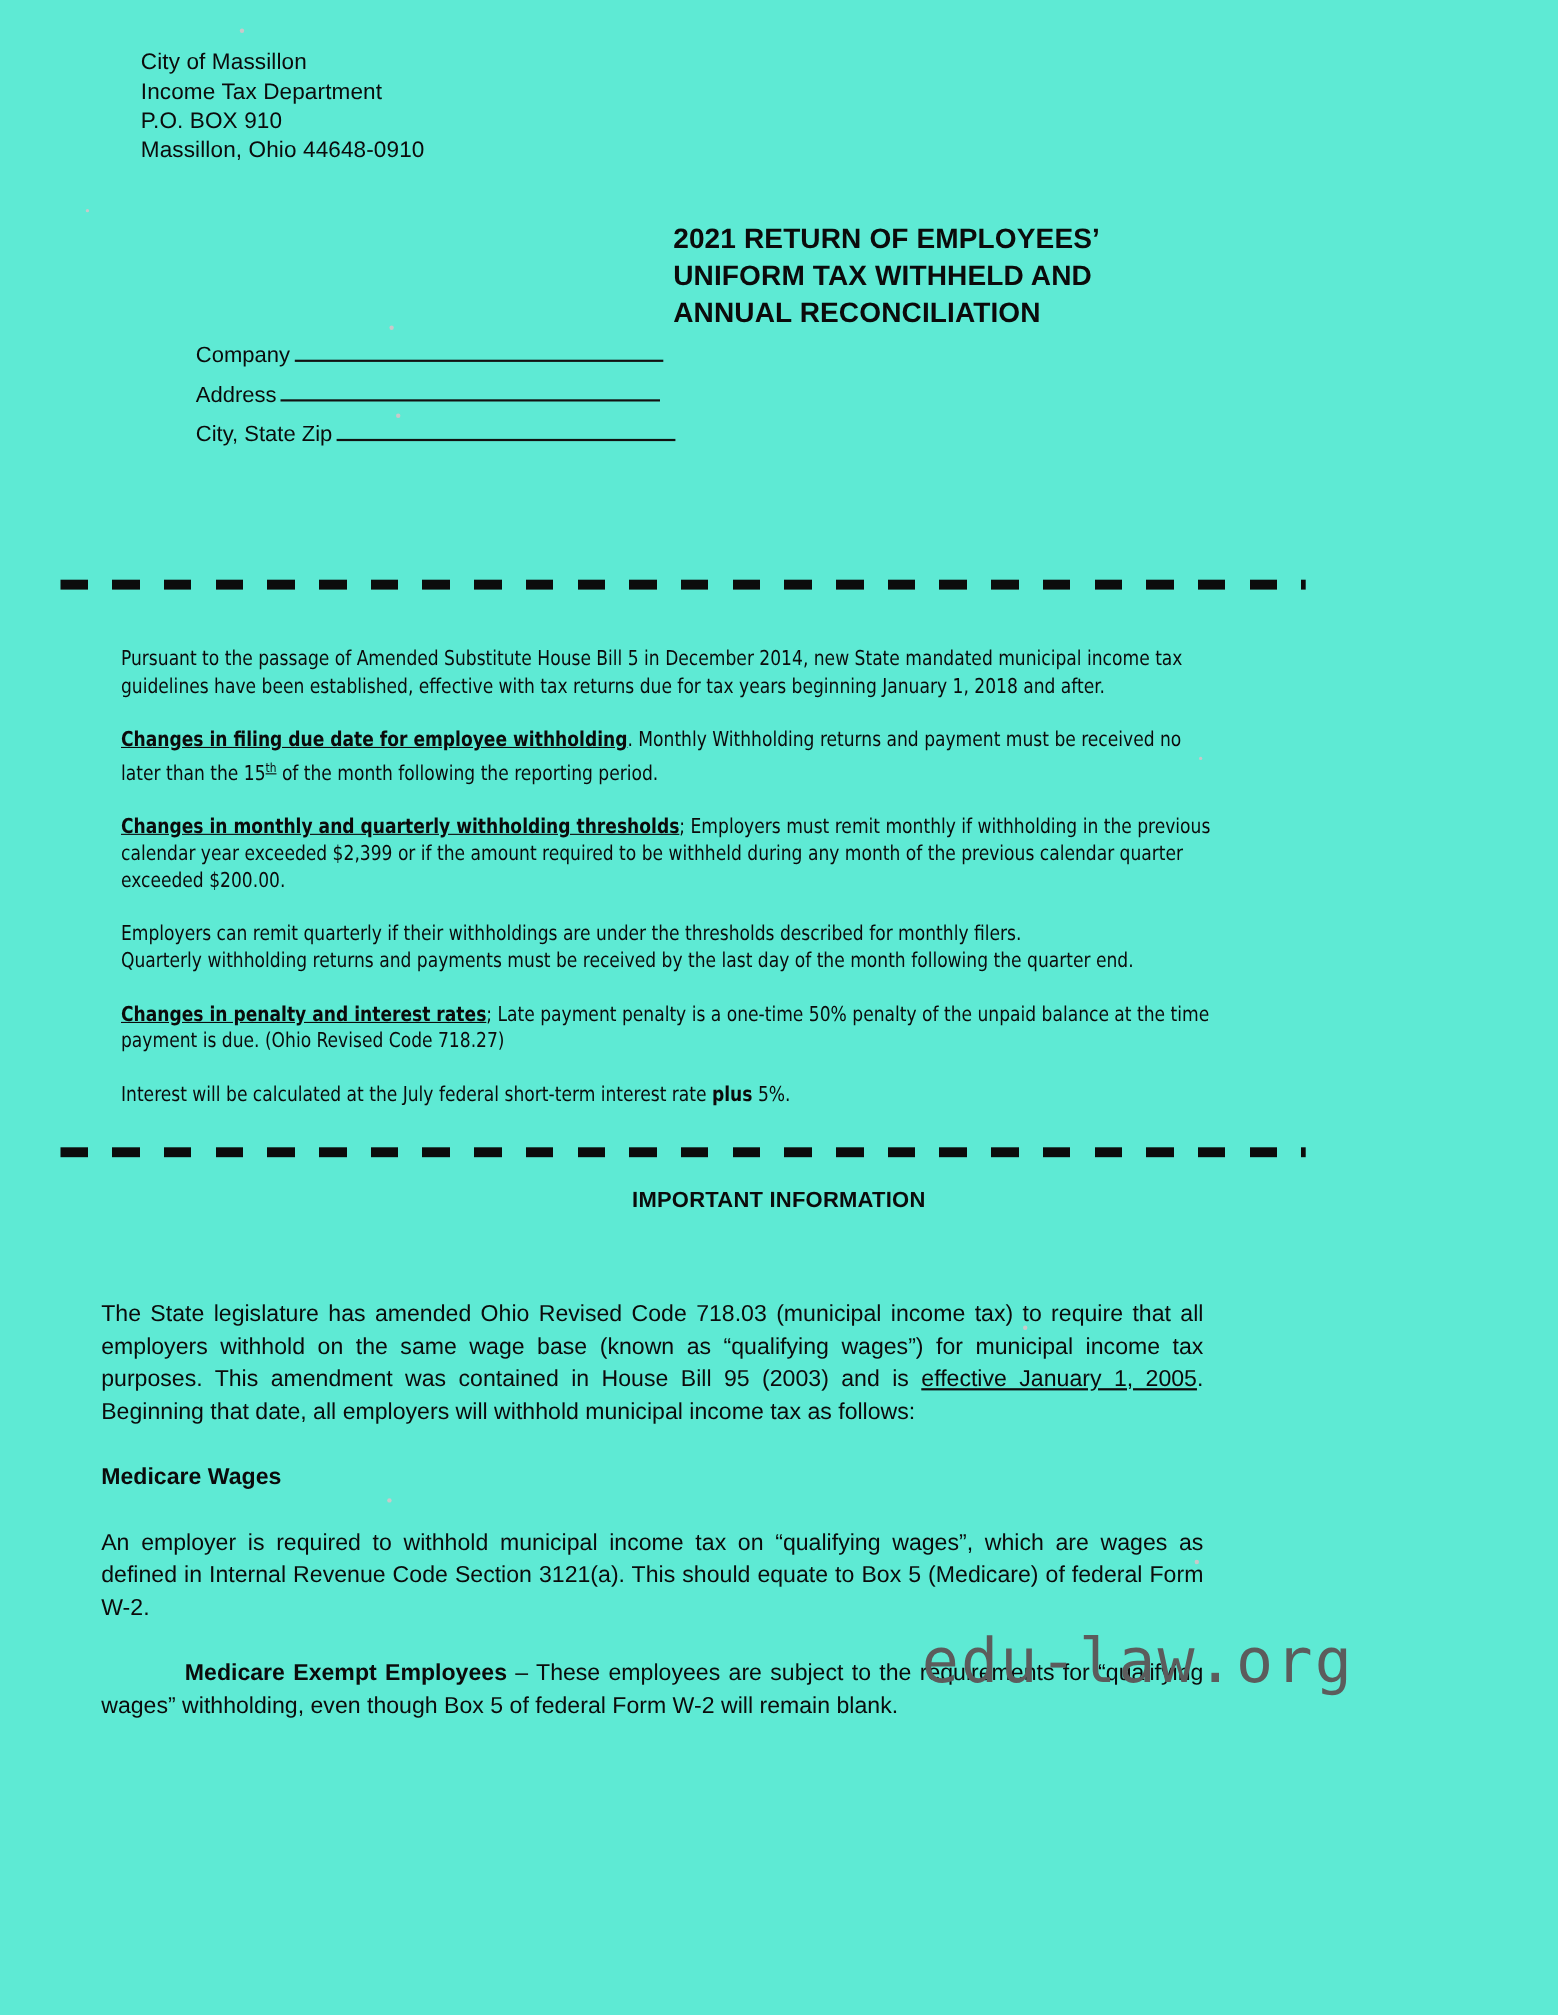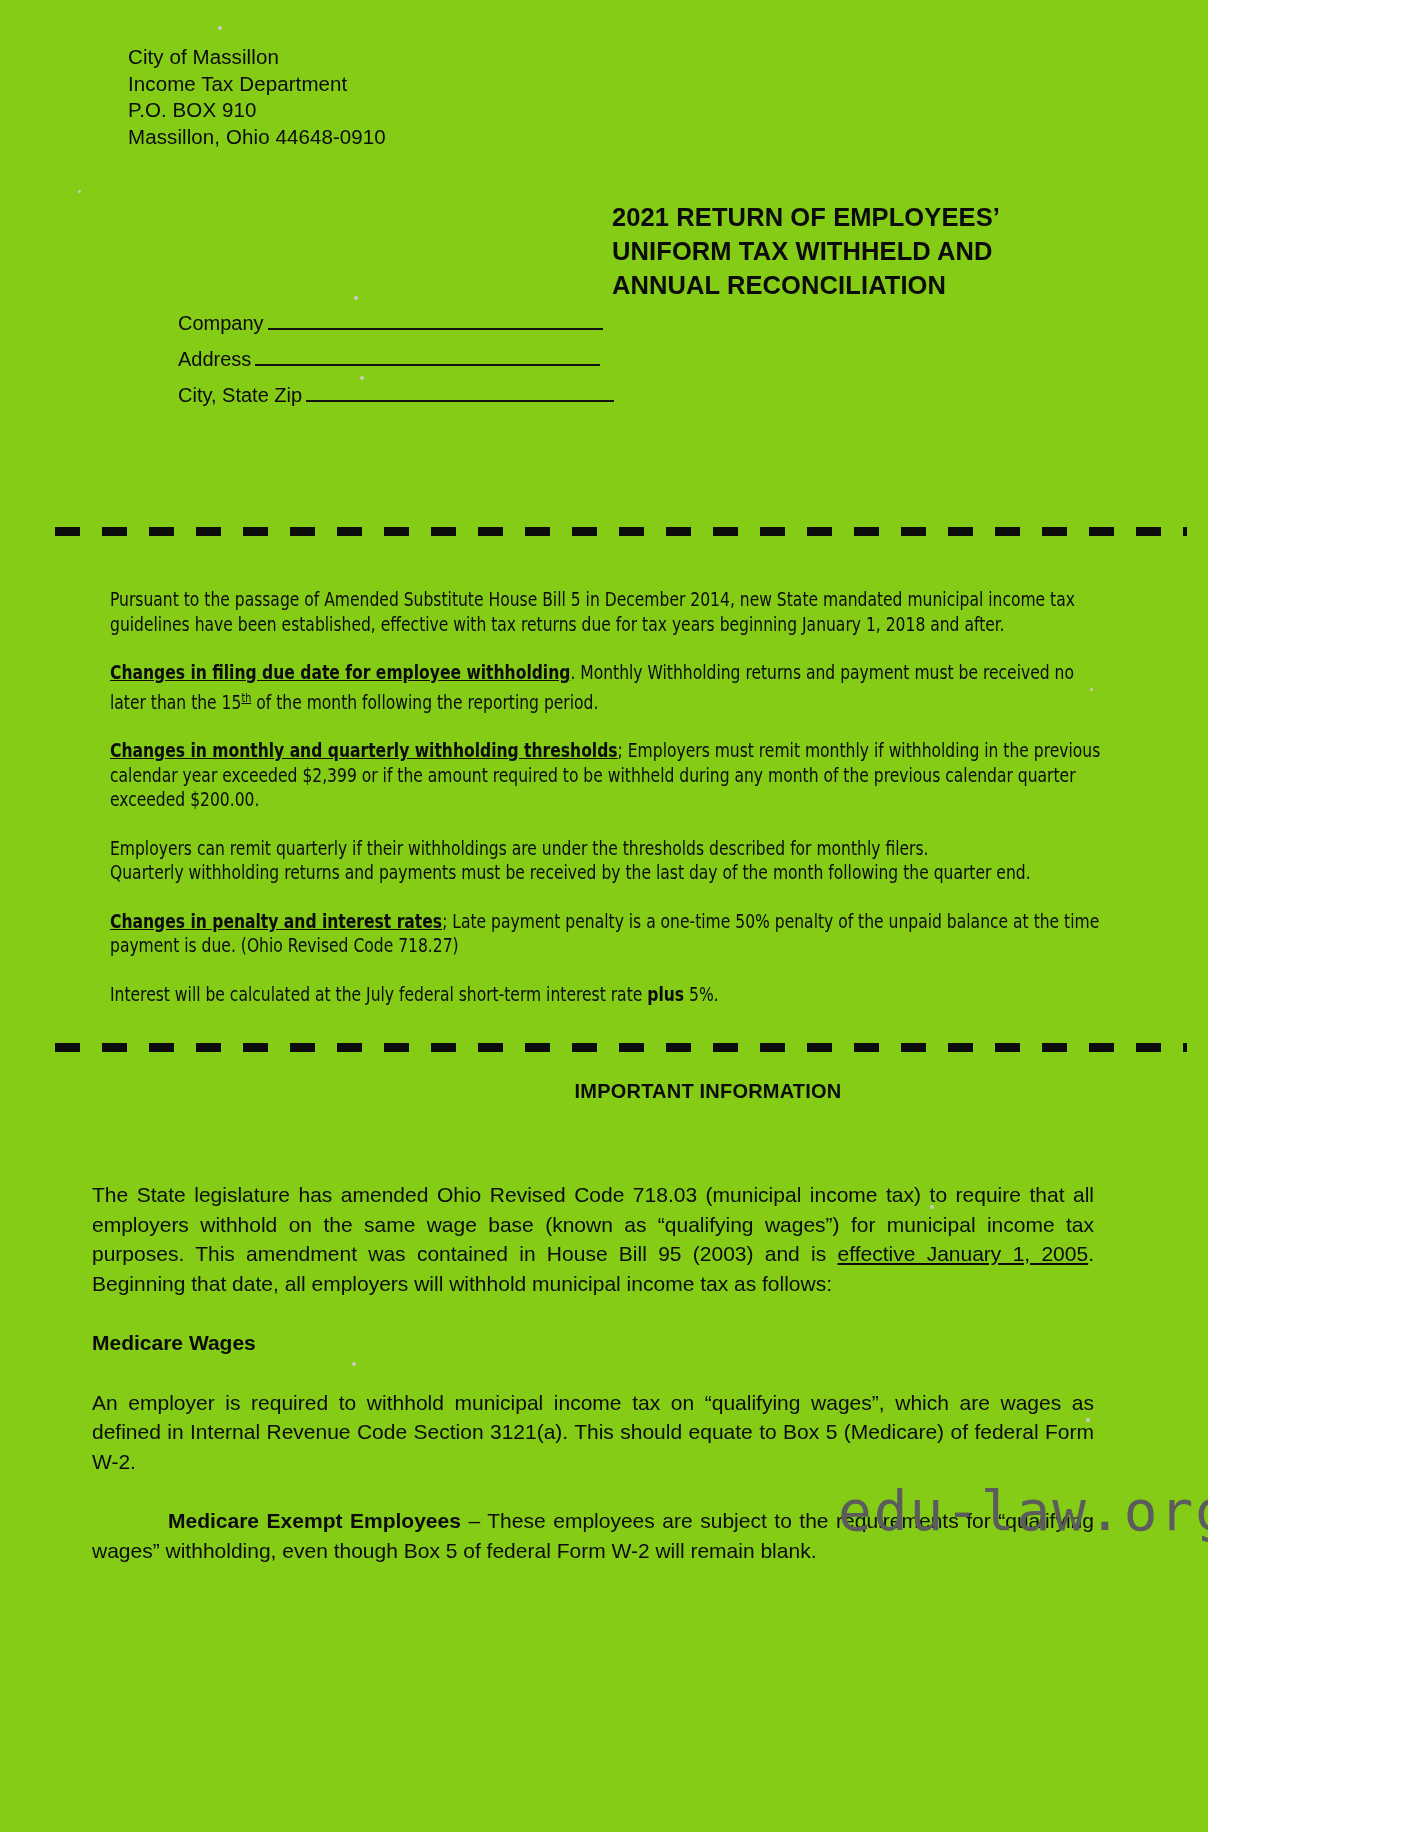--- a/index.html
+++ b/index.html
@@ -2,23 +2,23 @@
 <html><head>
 <meta charset="utf-8">
 <style>
   html, body {
     margin: 0;
     padding: 0;
     background: #ffffff;
   }
   .page {
     position: relative;
-    width: 1208px;
+    width: 1416px;
     height: 1832px;
-    background: #84cc16;
+    background: #5eead4;
     font-family: "Liberation Sans", sans-serif;
     color: #0b0b0b;
     overflow: hidden;
   }
 
   
   .return-address {
     position: absolute;
     left: 128px;
     top: 44px;

